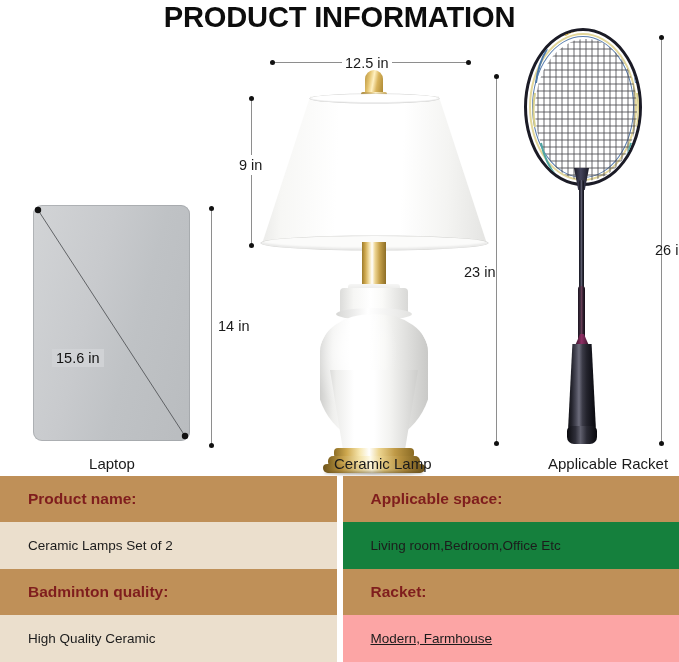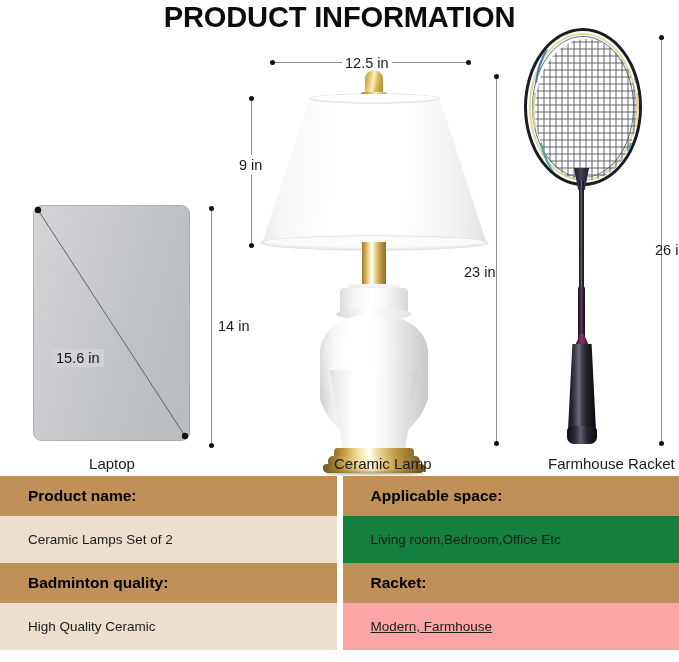--- a/index.html
+++ b/index.html
@@ -391,27 +391,27 @@
     height: 186px;
     display: flex;
     gap: 6px;
   }
   .spec-col {
     flex: 1;
     display: flex;
     flex-direction: column;
   }
   .spec-head {
-    height: 40px;
+    height: 46px;
     display: flex;
     align-items: center;
     padding-left: 28px;
     font-size: 15.5px;
     font-weight: bold;
-    color: #000000;
+    color: #7f1d1d;
     box-sizing: border-box;
   }
   .spec-val {
     height: 47px;
     display: flex;
     align-items: center;
     padding-left: 28px;
     font-size: 13.5px;
     color: #1c1c1c;
     box-sizing: border-box;
@@ -543,21 +543,21 @@
       </svg>
     </div>
     <div id="racket-throat"></div>
     <div id="racket-shaft"></div>
     <div id="racket-shaft2"></div>
     <div id="racket-grip-cone"></div>
     <div id="racket-grip"></div>
     <div id="racket-buttcap"></div>
   </div>
 
-  <div class="caption" style="left:548px; top:455px; width:90px;">Farmhouse Racket</div>
+  <div class="caption" style="left:548px; top:455px; width:90px;">Applicable Racket</div>
 
   <div id="spec-table">
     <div class="spec-col">
       <div class="spec-head" style="background: rgb(191, 144, 88);">Product name:</div>
       <div class="spec-val" style="background: rgb(235, 223, 205);">Ceramic Lamps Set of 2</div>
       <div class="spec-head" style="background: rgb(191, 144, 88);">Badminton quality:</div>
       <div class="spec-val" style="background: rgb(235, 223, 205);">High Quality Ceramic</div>
     </div>
     <div class="spec-col">
       <div class="spec-head" style="background: rgb(191, 144, 88);">Applicable space:</div>

